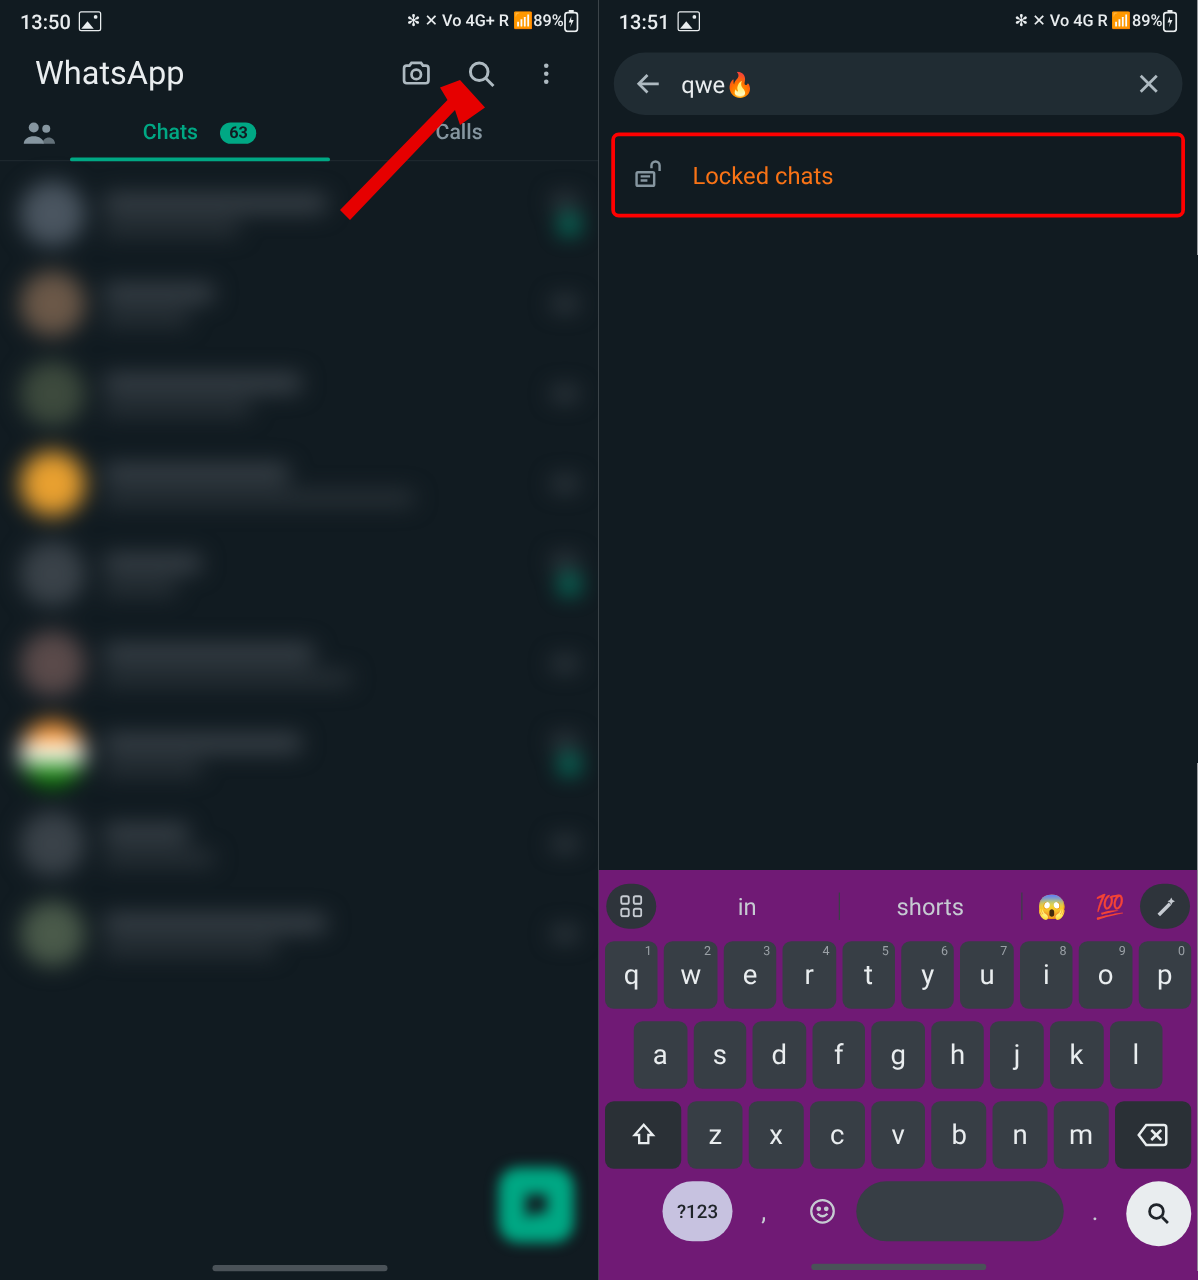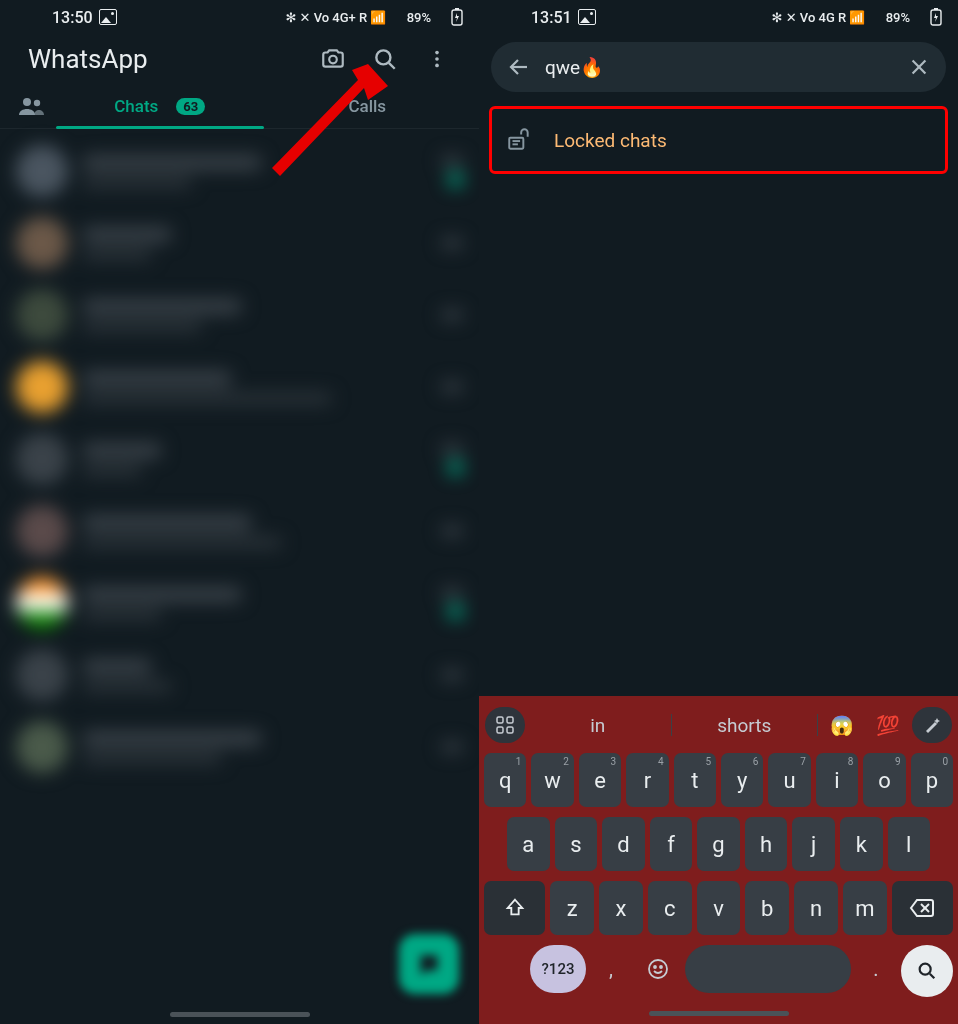--- a/index.html
+++ b/index.html
@@ -1,21 +1,21 @@
 <!DOCTYPE html>
 <html><head>
 <meta charset="utf-8">
 <style>
   html,body{margin:0;padding:0;background:#fff;font-family:-apple-system,BlinkMacSystemFont,"Segoe UI",Roboto,sans-serif;}
   .wrap{display:flex;width:958px;height:1024px;}
   .phone{position:relative;width:479px;height:1024px;background:#111b21;overflow:hidden;}
   
   .statusbar{display:flex;justify-content:space-between;align-items:center;height:34px;padding:0 16px;color:#e9edef;font-size:16px;font-weight:500;}
-  .statusbar .left{display:flex;align-items:center;gap:6px;margin-left:36px;}
-  .statusbar .right{display:flex;align-items:center;gap:20px;font-size:13px;}
+  .statusbar .left{display:flex;align-items:center;gap:6px;}
+  .statusbar .right{display:flex;align-items:center;gap:0;font-size:13px;}
   .pic-icon{width:16px;height:14px;border:1.5px solid #e9edef;border-radius:2px;position:relative;}
   .pic-icon:after{content:"";position:absolute;bottom:1px;left:1px;width:0;height:0;border-left:5px solid transparent;border-right:5px solid transparent;border-bottom:6px solid #e9edef;}
   .pic-icon:before{content:"";position:absolute;top:2px;right:2px;width:3px;height:3px;border-radius:50%;background:#e9edef;}
   
   .appbar{display:flex;align-items:center;justify-content:space-between;padding:10px 22px;}
   .appbar-title{color:#e9edef;font-size:26px;font-weight:400;padding-left:6px;}
   .appbar-icons{display:flex;gap:24px;padding-right:6px;}
   .icon-btn{width:28px;height:28px;display:flex;align-items:center;justify-content:center;color:#aebac1;}
   
   .tabs{display:flex;align-items:center;border-bottom:1px solid rgba(134,150,160,0.1);padding:0 8px;}
@@ -38,23 +38,23 @@
   
   .fab{position:absolute;bottom:30px;right:20px;width:60px;height:60px;border-radius:16px;background:#00a884;display:flex;align-items:center;justify-content:center;filter:blur(5px);}
   
   .navbar-ind{position:absolute;bottom:7px;left:50%;transform:translateX(-50%);width:140px;height:5px;background:#4a5258;border-radius:3px;}
   
   .arrow-ann{position:absolute;pointer-events:none;}
   
   .searchbar{margin:8px 12px;height:50px;background:#202c33;border-radius:26px;display:flex;align-items:center;gap:14px;padding:0 16px;}
   .search-text{flex:1;color:#e9edef;font-size:19px;}
   .result{margin:14px 10px;border:3px solid #ff0000;border-radius:6px;padding:18px 14px;display:flex;align-items:center;gap:22px;}
-  .result-label{color:#fdba74;font-size:19px;}
-  
-  .kbd{position:absolute;bottom:0;left:0;right:0;background:#7f1d1d;padding-top:6px;}
+  .result-label{color:#f97316;font-size:19px;}
+  
+  .kbd{position:absolute;bottom:0;left:0;right:0;background:#701a75;padding-top:6px;}
   .sugg{display:flex;align-items:center;height:46px;padding:0 6px;gap:2px;}
   .sugg-btn{flex:0 0 auto;width:40px;height:36px;background:#2e343b;border-radius:20px;display:flex;align-items:center;justify-content:center;color:#c6cbd2;}
   .sugg-word{flex:1;display:flex;align-items:center;justify-content:center;color:#c6cbd2;font-size:19px;}
   .sugg-sep{width:1px;height:22px;background:#3a4046;}
   .krow{display:flex;gap:5px;padding:5px 5px;}
   .key{flex:1;height:54px;background:#373e45;border-radius:7px;display:flex;align-items:center;justify-content:center;color:#e9edef;font-size:22px;position:relative;}
   .key .num{position:absolute;top:3px;right:5px;font-size:10px;color:#9aa0a6;}
   .krow.r2{padding-left:28px;padding-right:28px;}
   .key-wide{flex:1.4;background:#2a3036;}
   .krow.r4{padding:5px 5px 10px 5px;margin-left:46px;}

